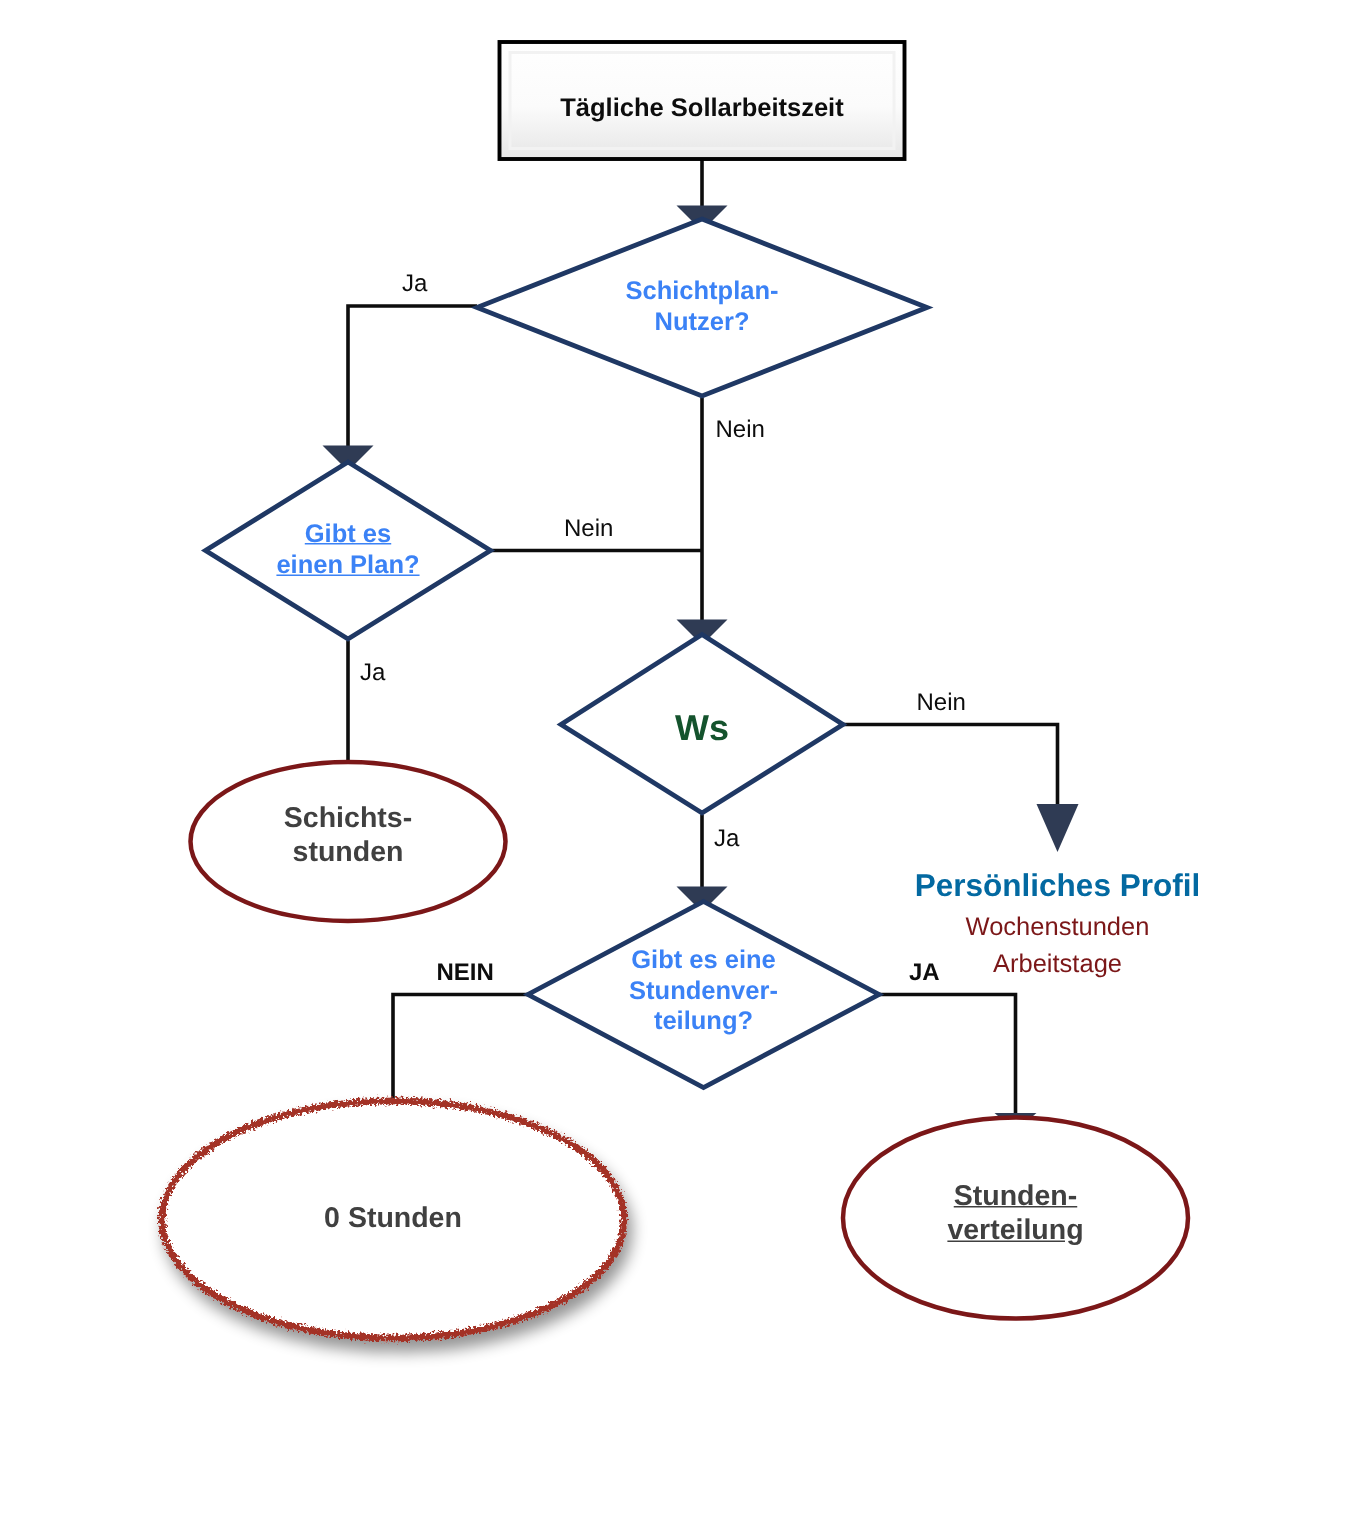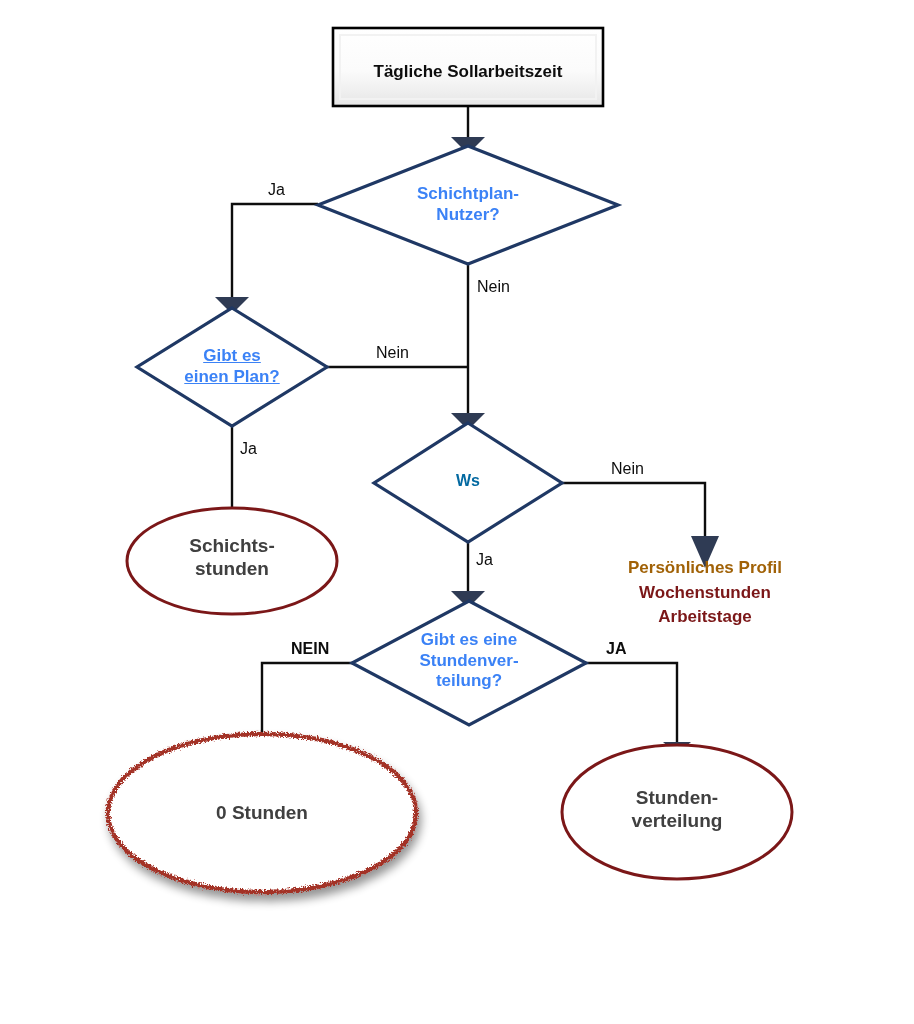--- a/index.html
+++ b/index.html
@@ -34,23 +34,23 @@
     font-size: 17px;
     font-weight: bold;
     color: #0d0d0d;
   }
   .lbl-decision {
     font-size: 17px;
     font-weight: bold;
     color: #3b82f6;
   }
   .lbl-decision-ws {
-    font-size: 16px;
-    font-weight: bold;
-    color: #0369a1;
+    font-size: 24px;
+    font-weight: bold;
+    color: #14532d;
   }
   .lbl-terminal {
     font-size: 19px;
     font-weight: bold;
     color: #404040;
   }
   .edge-label {
     position: absolute;
     font-size: 16px;
     color: #0d0d0d;
@@ -61,28 +61,29 @@
   .edge-label.strong {
     font-weight: bold;
   }
   .note-block {
     position: absolute;
     text-align: center;
     white-space: nowrap;
     pointer-events: none;
   }
   .note-title {
-    font-size: 17px;
-    font-weight: bold;
-    color: #a16207;
+    font-size: 21px;
+    font-weight: bold;
+    color: #0369a1;
     line-height: 1.45;
+    margin-top: 20px;
   }
   .note-line {
     font-size: 17px;
-    font-weight: bold;
+    font-weight: normal;
     color: #7b1718;
     line-height: 1.45;
   }
 </style>
 </head>
 <body>
 
 <div id="canvas">
 
   <svg id="flow-svg" viewBox="0 0 914 1024">
@@ -187,21 +188,21 @@
 
   <div class="node-label lbl-terminal" style="left:132px; top:534px; width:200px;">
     <div>Schichts-</div>
     <div>stunden</div>
   </div>
 
   <div class="node-label lbl-terminal" style="left:142px; top:801px; width:240px;">
     <div>0 Stunden</div>
   </div>
 
-  <div class="node-label lbl-terminal" style="left:567px; top:786px; width:220px;">
+  <div class="node-label lbl-terminal" style="left:567px; top:786px; width:220px;text-decoration:underline;">
     <div>Stunden-</div>
     <div>verteilung</div>
   </div>
 
   <div class="note-block" style="left:600px; top:556px; width:210px;">
     <div class="note-title">Persönliches Profil</div>
     <div class="note-line">Wochenstunden</div>
     <div class="note-line">Arbeitstage</div>
   </div>
 

